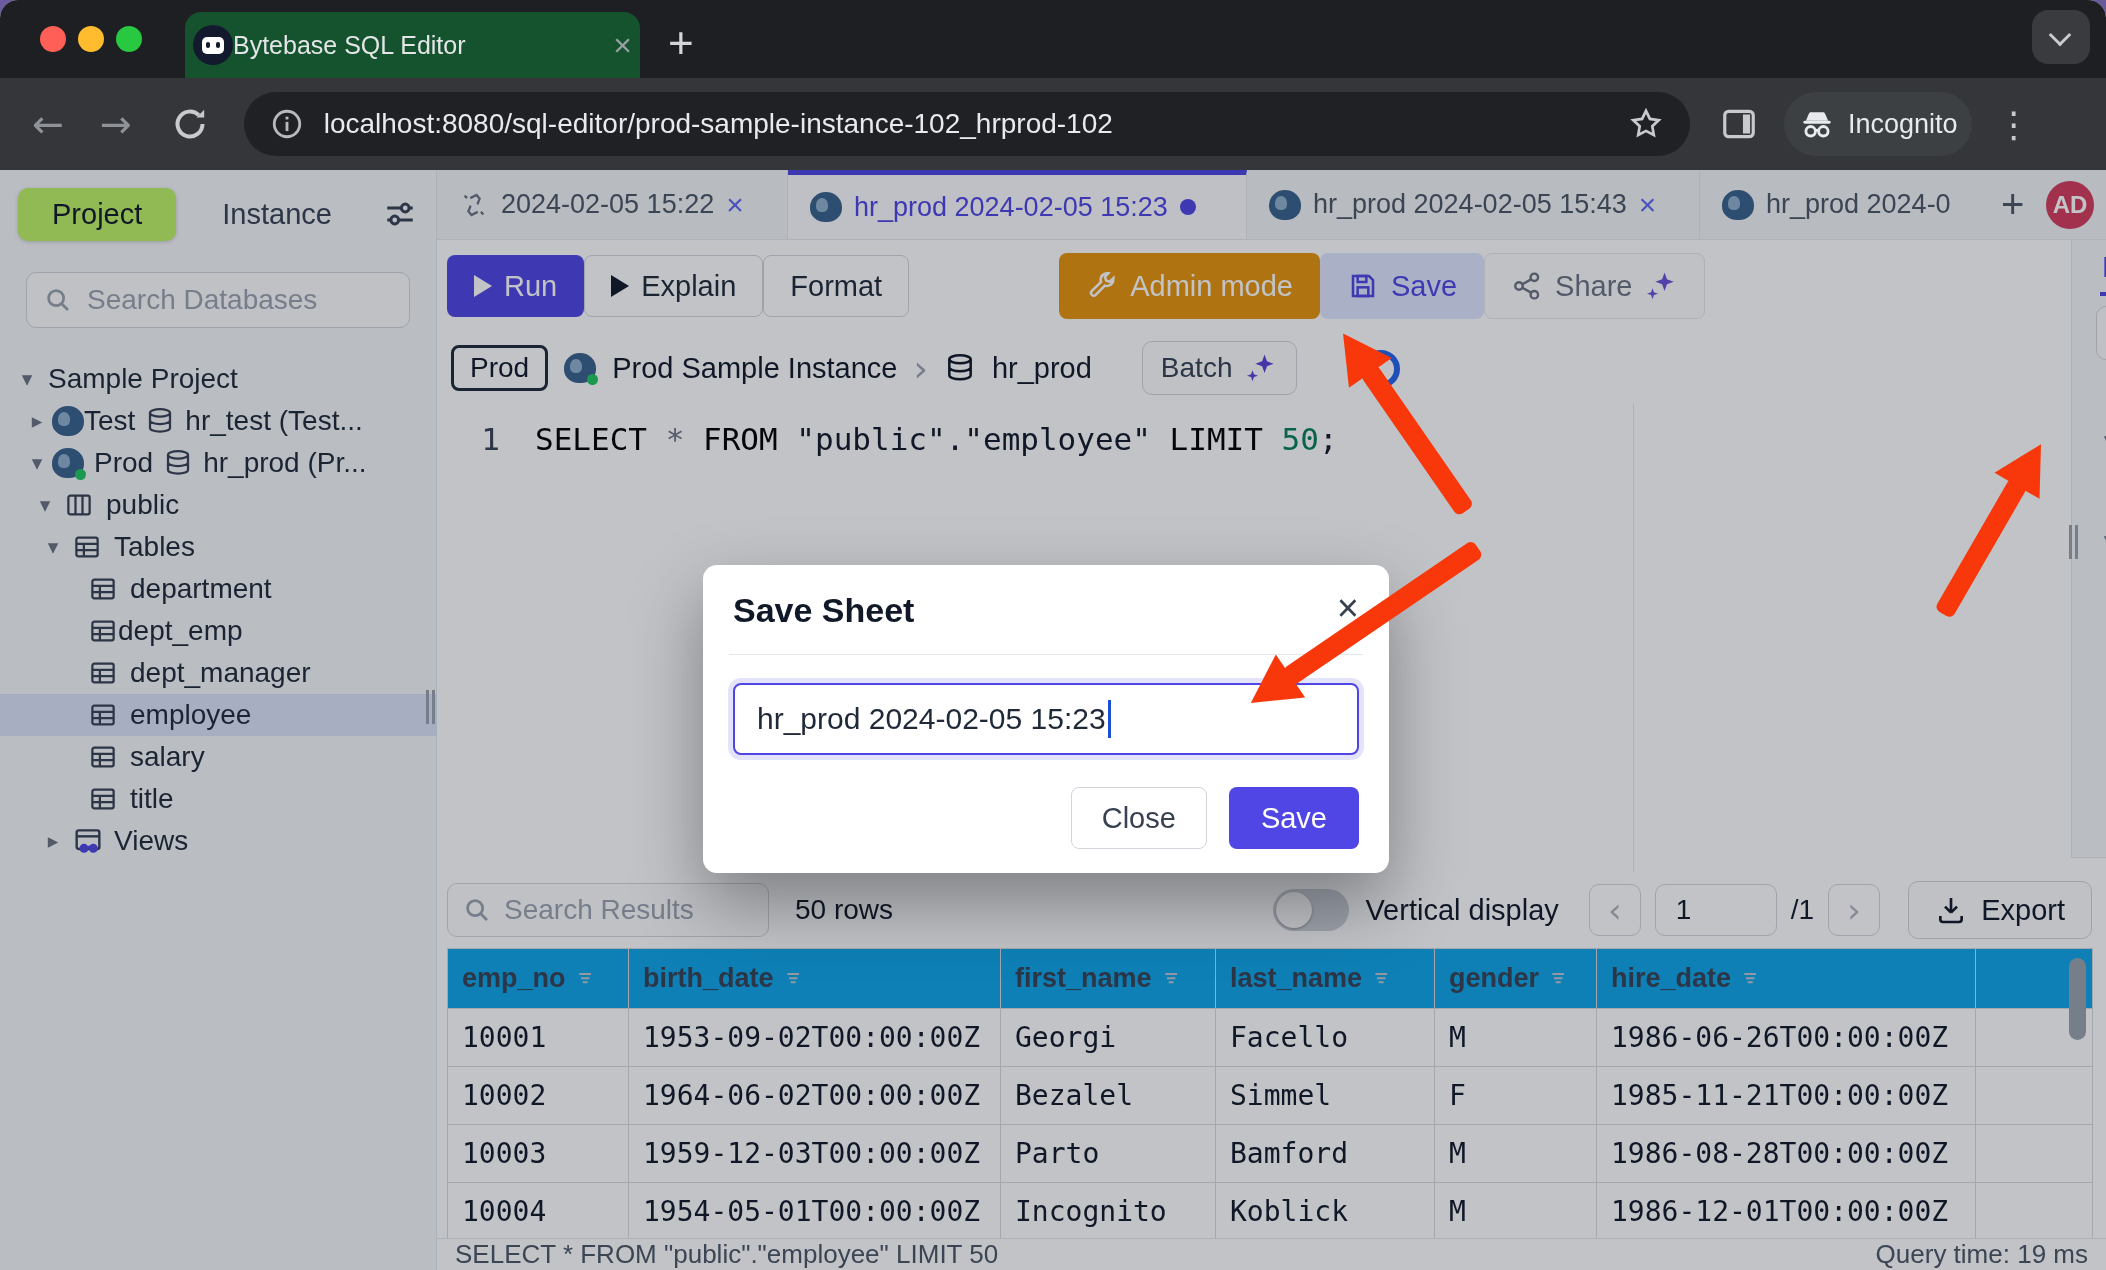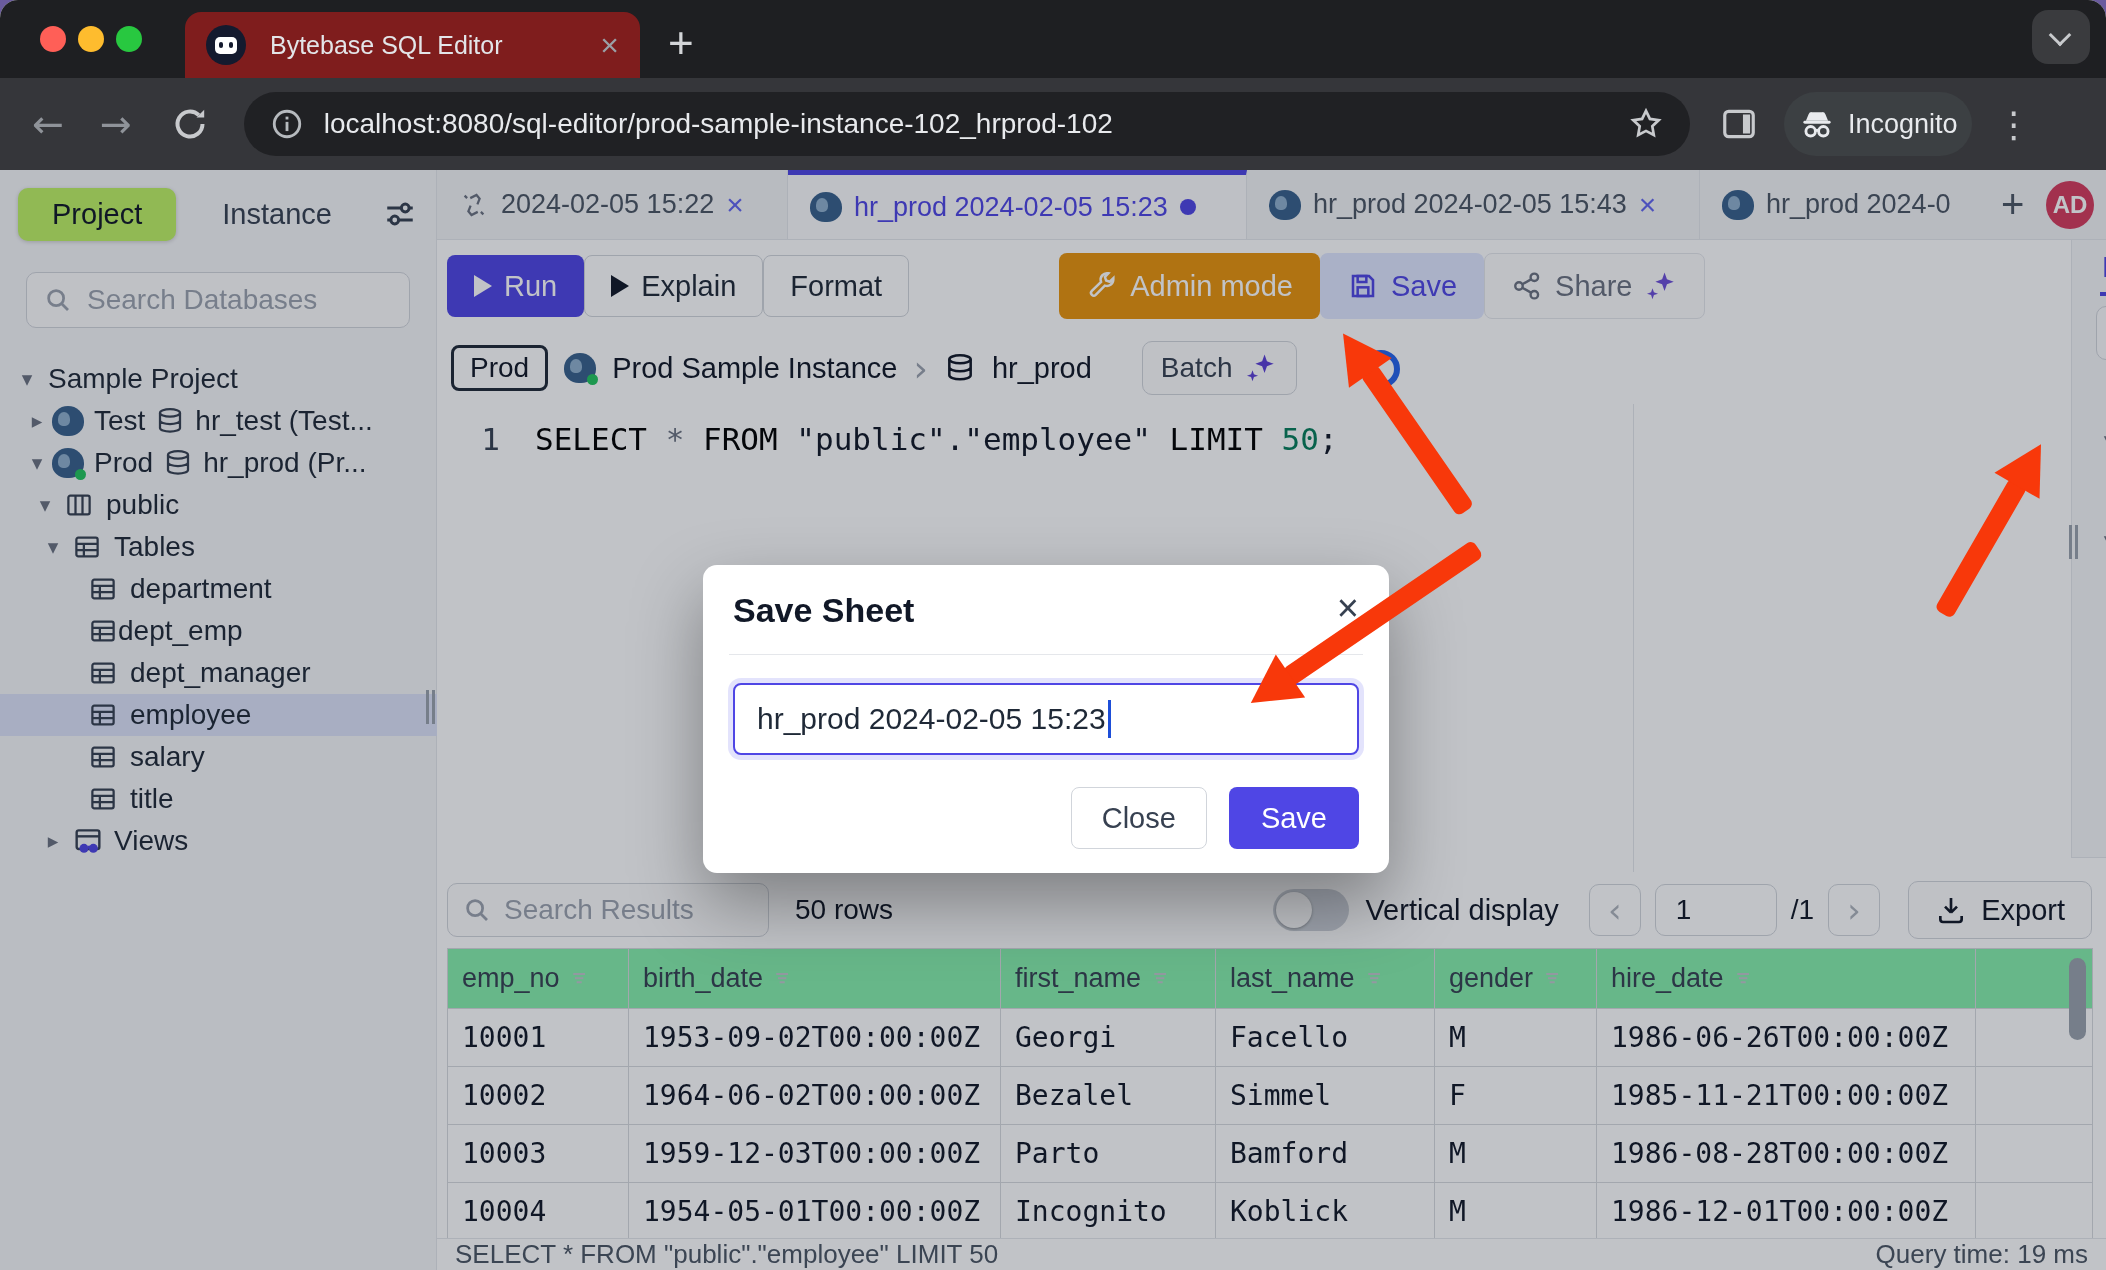--- a/index.html
+++ b/index.html
@@ -4,21 +4,21 @@
 <style>
 *{margin:0;padding:0;box-sizing:border-box}
 html,body{width:2106px;height:1270px;overflow:hidden;background:#6a5b9e;font-family:"Liberation Sans",sans-serif}
 .mono{font-family:"DejaVu Sans Mono",monospace}
 .window{position:relative;width:2106px;height:1270px;border-radius:18px 18px 0 0;overflow:hidden;background:#fff}
 
 
 .tabstrip{position:absolute;left:0;top:0;width:2106px;height:78px;background:#1e1f22}
 .traffic{position:absolute;top:26px;width:26px;height:26px;border-radius:50%}
 .t-red{left:40px;background:#ff5f57}.t-yel{left:78px;background:#febc2e}.t-grn{left:116px;background:#28c840}
-.chrome-tab{position:absolute;left:185px;top:12px;width:455px;height:66px;background:#7f1d1d;border-radius:16px 16px 0 0;display:flex;align-items:center;padding:0 21px;gap:24px}
+.chrome-tab{position:absolute;left:185px;top:12px;width:455px;height:66px;background:#14532d;border-radius:16px 16px 0 0;display:flex;align-items:center;padding:0 8px;gap:0}
 .favicon{width:40px;height:40px;border-radius:50%;background:#141a2e;position:relative;flex:0 0 40px}
 .favicon .bot{position:absolute;left:9px;top:12px;width:22px;height:17px;background:#fff;border-radius:5px}
 .favicon .bot:before{content:"";position:absolute;left:4px;top:5px;width:4px;height:6px;background:#141a2e;border-radius:2px}
 .favicon .bot:after{content:"";position:absolute;right:4px;top:5px;width:4px;height:6px;background:#141a2e;border-radius:2px}
 .tab-title{color:#e3e5e8;font-size:25px;flex:1;white-space:nowrap;overflow:hidden}
 .tab-x{color:#9aa0a6;font-size:32px;line-height:1}
 .newtab{position:absolute;left:668px;top:18px;color:#d3d5d8;font-size:44px;font-weight:300}
 .chev-pill{position:absolute;right:16px;top:10px;width:58px;height:54px;border-radius:16px;background:#3a3b3e}
 .chev-down{position:absolute;left:20px;top:17px;width:16px;height:16px;border-right:3px solid #c8cacd;border-bottom:3px solid #c8cacd;transform:rotate(45deg)}
 .chrometools{position:absolute;left:0;top:78px;width:2106px;height:92px;background:#35363a;display:flex;align-items:center}
@@ -87,21 +87,21 @@
 .rowcount{font-size:28px;color:#111827;margin-left:26px}
 .toggle{width:76px;height:42px;border-radius:21px;background:#cdd2d9;position:relative;margin-left:auto}
 .knob{position:absolute;left:3px;top:3px;width:36px;height:36px;border-radius:50%;background:#fff;box-shadow:0 1px 3px rgba(0,0,0,.3)}
 .tog-label{font-size:29px;color:#111827;margin-left:16px}
 .pgbtn{width:52px;height:52px;border:1px solid #d1d5db;border-radius:10px;display:flex;align-items:center;justify-content:center;color:#aeb4bc;font-size:34px;font-family:"DejaVu Sans",sans-serif}
 .pgbox{width:122px;height:52px;border:1px solid #d1d5db;border-radius:10px;display:flex;align-items:center;padding-left:20px;font-size:28px;color:#111827;margin:0 14px}
 .pgtotal{font-size:28px;color:#111827;margin-right:14px}
 .btn-export{height:58px;border:1px solid #d1d5db;border-radius:10px;background:#fdfdfd;display:flex;align-items:center;gap:14px;padding:0 26px;font-size:29px;color:#111827;margin-left:28px}
 .tablewrap{position:absolute;left:10px;top:76px;width:1646px;height:162px;overflow:hidden;height:290px}
 .rtable{border-collapse:collapse;table-layout:fixed;width:1646px}
-.rtable th{background:#86efac;border:1px solid #d7dade;height:60px;font-size:27px;color:#374151;text-align:left;padding-left:14px;font-weight:normal}
+.rtable th{background:#0ea5e9;border:1px solid #d7dade;height:60px;font-size:27px;color:#374151;text-align:left;padding-left:14px;font-weight:bold}
 .rtable td{border:1px solid #d7dade;height:58px;font-size:28px;color:#111827;padding-left:14px;font-family:"DejaVu Sans Mono",monospace;white-space:nowrap;overflow:hidden}
 .thinner{display:flex;align-items:center;gap:10px}
 .scrollthumb{position:absolute;right:20px;top:86px;width:17px;height:82px;border-radius:9px;background:#9aa3ad;z-index:5}
 .statusbar{position:absolute;left:0;top:366px;width:1669px;height:32px;border-top:1px solid #e5e7eb;background:#fff;display:flex;align-items:center;justify-content:space-between;padding:0 18px;font-size:26px;color:#4b5563}
 
 
 .drawer{position:absolute;left:1634px;top:70px;width:406px;height:618px;background:#f6f7f9;border-left:1px solid #e5e7eb;border-bottom:1px solid #e5e7eb;z-index:10}
 .dtabs{position:absolute;left:0;top:0;width:406px;height:58px;display:flex;align-items:center;padding:0 28px;gap:60px;font-size:29px}
 .dtab-mine{color:#4f46e5;border-bottom:4px solid #4f46e5;padding:8px 2px}
 .dsearch{position:absolute;left:24px;top:66px;width:266px;height:54px;border:1px solid #d1d5db;border-radius:10px;background:#fbfbfc;display:flex;align-items:center;gap:12px;padding:0 14px;overflow:hidden}
@@ -202,21 +202,21 @@
         <div class="ph">Search Databases</div>
       </div>
       <div class="tree">
         <div class="trow">
             <span class="caret" style="margin-left:14px">▾</span>
             <span style="margin-left:8px">Sample Project</span>
           </div>
         <div class="trow">
             <span class="caret" style="margin-left:24px">▸</span>
             <span class="pgicon" style="margin-left:2px"></span>
-            <span style="margin-left:10px">Test</span>
+            <span style="">Test</span>
             <svg width="30" height="30" viewBox="0 0 24 24" style="margin-left:10px">
               <ellipse cx="12" cy="5.5" rx="8" ry="3" fill="none" stroke="#374151" stroke-width="1.8"></ellipse>
               <path d="M4 5.5v6c0 1.7 3.6 3 8 3s8-1.3 8-3v-6M4 11.5v6c0 1.7 3.6 3 8 3s8-1.3 8-3v-6" fill="none" stroke="#374151" stroke-width="1.8"></path>
             </svg>
             <span style="margin-left:10px">hr_test (Test...</span>
           </div>
         <div class="trow">
             <span class="caret" style="margin-left:24px">▾</span>
             <span class="pgicon" style="margin-left:2px;position:relative">
               <span class="gdot"></span>

